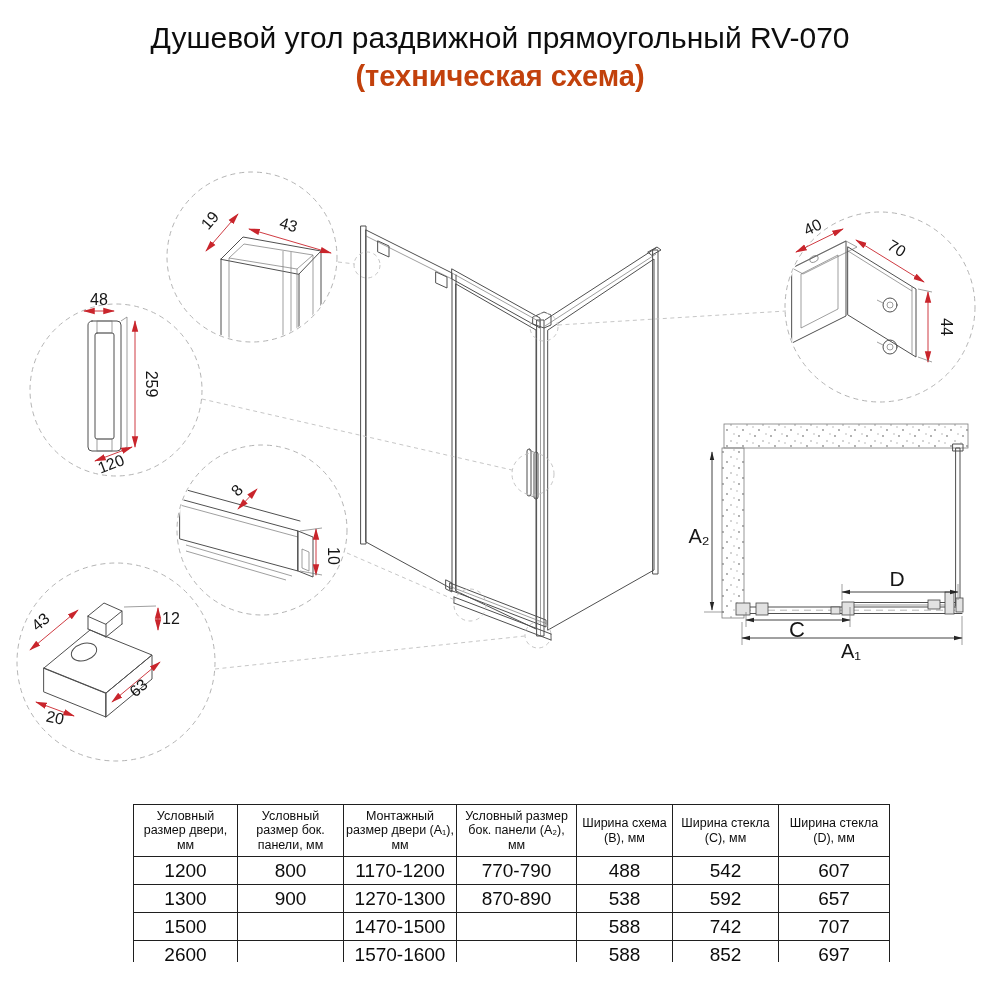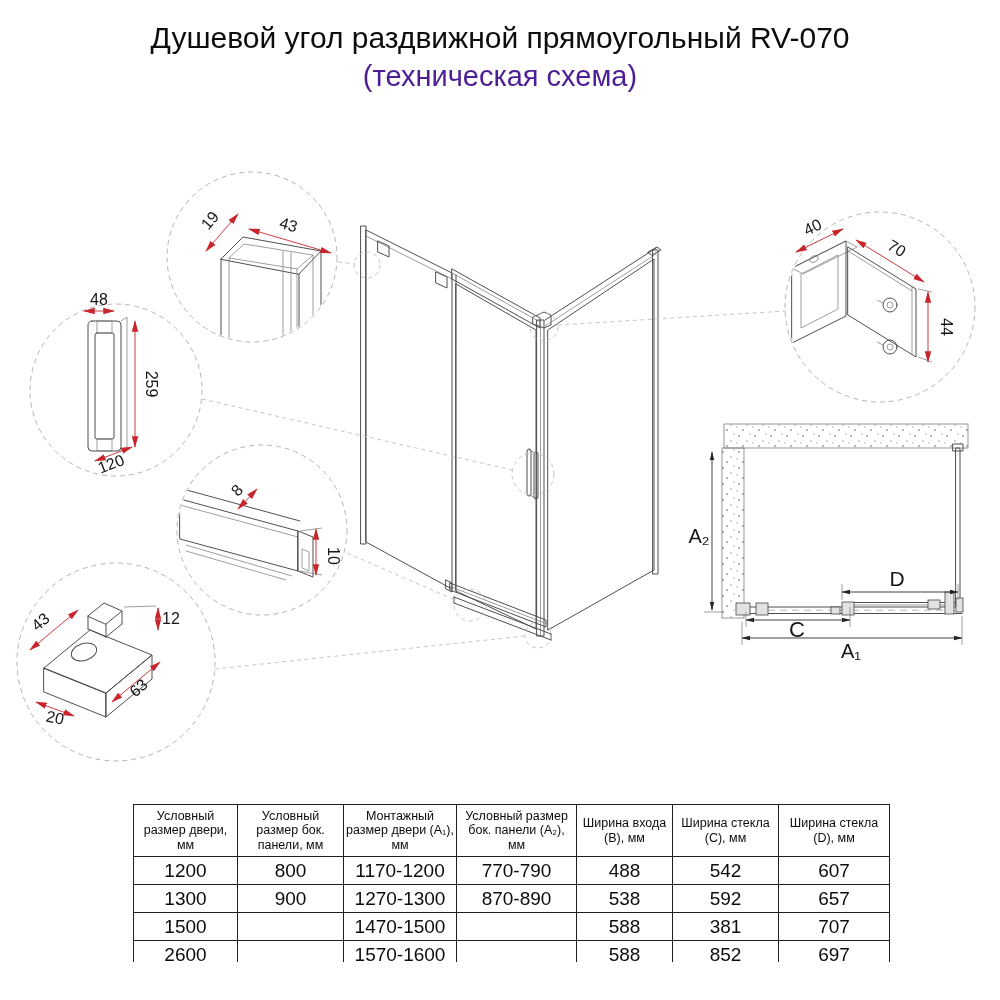--- a/index.html
+++ b/index.html
@@ -1,20 +1,20 @@
 <!DOCTYPE html>
 <html><head>
 <meta charset="utf-8">
 <style>
   html,body{margin:0;padding:0;background:#fff;}
   #page{position:relative;width:1000px;height:962px;background:#fff;overflow:hidden;
         font-family:"Liberation Sans","DejaVu Sans",sans-serif;color:#111;}
   #titleblock{position:absolute;top:18px;left:0;width:1000px;text-align:center;}
   #titleblock .t1{font-size:30px;line-height:40px;font-weight:400;color:#0d0d0d;}
-  #titleblock .t2{font-size:29px;line-height:36px;font-weight:400;color:#4c1d95;}
+  #titleblock .t2{font-size:29px;line-height:36px;font-weight:700;color:#c2410c;}
   svg{position:absolute;left:0;top:0;}
   .s1{stroke:#4f4f4f;stroke-width:1;fill:none;stroke-linejoin:round;stroke-linecap:round;}
   .s2{stroke:#767676;stroke-width:.7;fill:none;}
   .dsh{stroke:#b4b4b4;stroke-width:1;fill:none;stroke-dasharray:5 4;}
   .dshf{stroke:#bfbfbf;stroke-width:.9;fill:none;stroke-dasharray:4 3.5;}
   .rd{stroke:#c9252c;stroke-width:.9;fill:none;}
   .bk{stroke:#2e2e2e;stroke-width:.9;fill:none;}
   .blk{fill:#e2e2e2;stroke:#474747;stroke-width:.8;}
   .wall{fill:url(#speck);stroke:#7d7d7d;stroke-width:.8;}
   .dim{font-family:"Liberation Sans","DejaVu Sans",sans-serif;font-size:16px;fill:#161616;text-anchor:middle;}
@@ -279,21 +279,21 @@
         <col style="width:96px">
         <col style="width:106px">
         <col style="width:111px">
     </colgroup>
     <thead>
       <tr>
         <th>Условный размер двери, мм</th>
         <th>Условный размер бок. панели, мм</th>
         <th>Монтажный размер двери (A₁), мм</th>
         <th>Условный размер бок. панели (A₂), мм</th>
-        <th>Ширина входа (B), мм</th>
+        <th>Ширина схема (B), мм</th>
         <th>Ширина стекла (C), мм</th>
         <th>Ширина стекла (D), мм</th>
       </tr>
     </thead>
     <tbody>
       <tr>
         <td>1200</td>
           <td>800</td>
         <td>1170-1200</td>
           <td>770-790</td>
@@ -309,21 +309,21 @@
         <td>538</td>
           <td>592</td>
         <td>657</td>
       </tr>
       <tr>
         <td>1500</td>
           <td></td>
         <td>1470-1500</td>
           <td></td>
         <td>588</td>
-          <td>381</td>
+          <td>742</td>
         <td>707</td>
       </tr>
       <tr>
         <td>2600</td>
           <td></td>
         <td>1570-1600</td>
           <td></td>
         <td>588</td>
           <td>852</td>
         <td>697</td>

